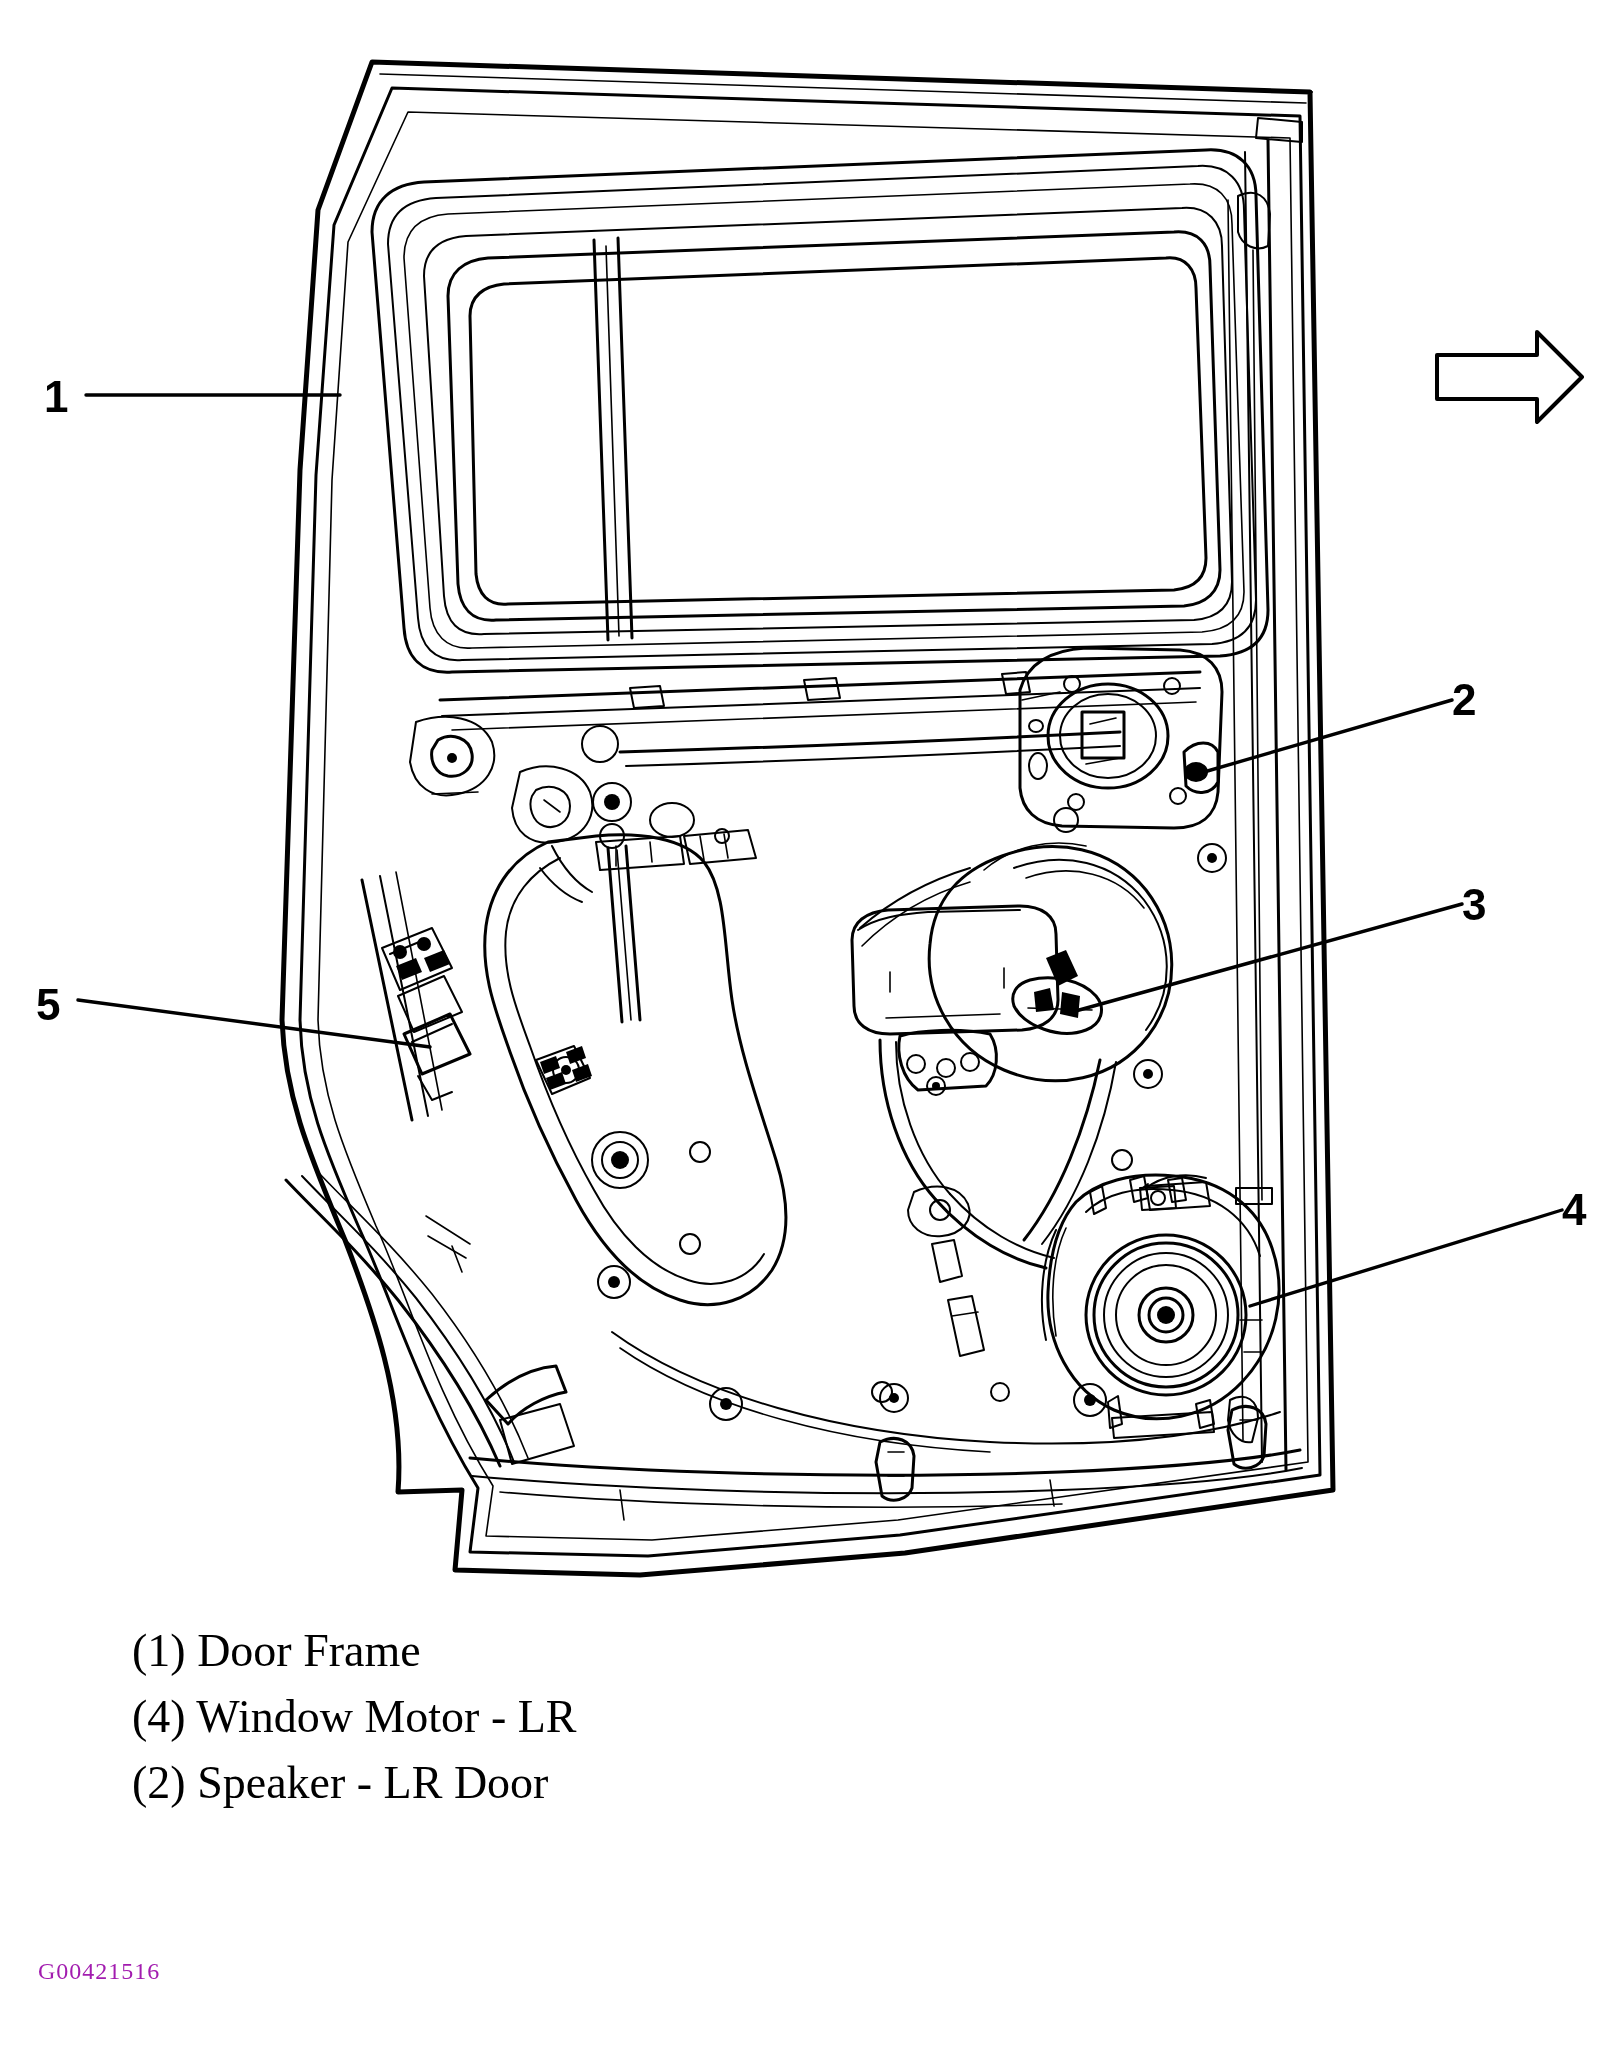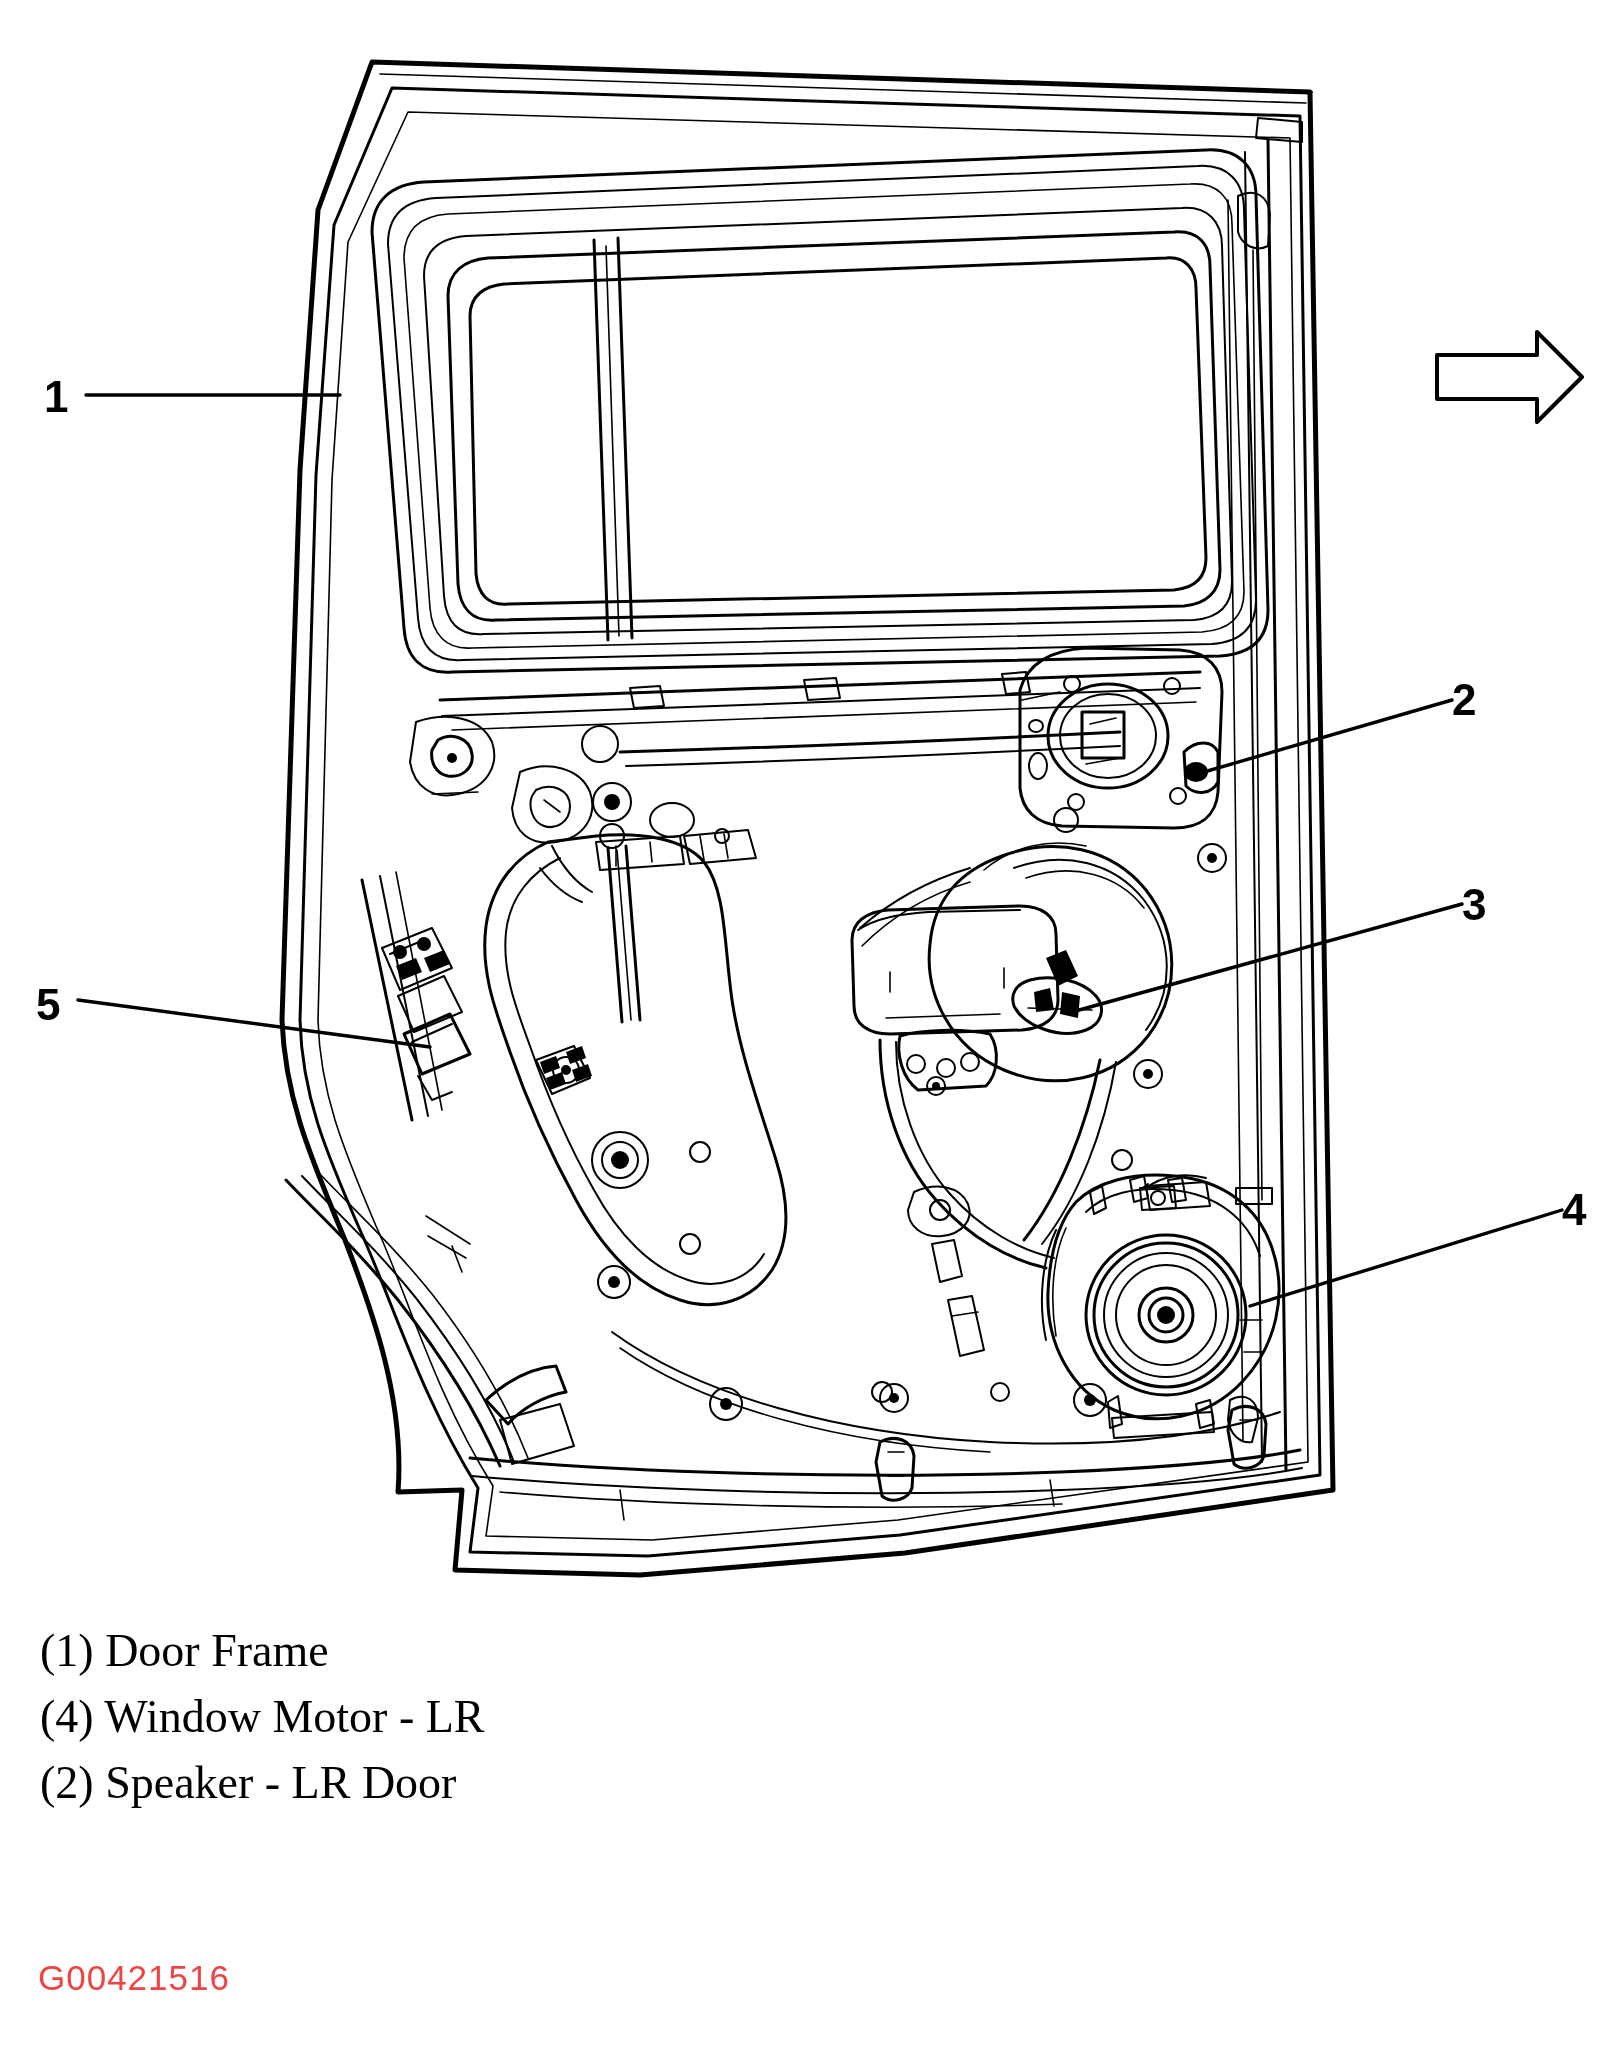--- a/index.html
+++ b/index.html
@@ -12,30 +12,31 @@
   #figure-root{position:absolute;left:0;top:0;width:1624px;height:2062px;}
   #diagram-svg{position:absolute;left:0;top:0;width:1624px;height:1620px;display:block;}
   .legend{
     position:absolute;left:0;top:1618px;width:1624px;
   }
   .legend-item{
     font-family:"Liberation Serif", serif;
     font-size:46px;
     line-height:66px;
     color:#000;
-    padding-left:40px;
+    padding-left:88px;
     white-space:nowrap;
     letter-spacing:0px;
+    margin-left:44px;
   }
   .figure-id{
     position:absolute;left:38px;top:1958px;
-    font-family:Liberation Sans, sans-serif;
-    font-size:35px;
+    font-family:Liberation Serif, serif;
+    font-size:24px;
     letter-spacing:1px;
-    color:#ef4444;
+    color:#a21caf;
   }
   .cnum{
     font-family:"Liberation Sans", sans-serif;
     font-size:44px;font-weight:bold;fill:#000;
   }
 </style>
 </head>
 <body>
 
 <div id="figure-root">

